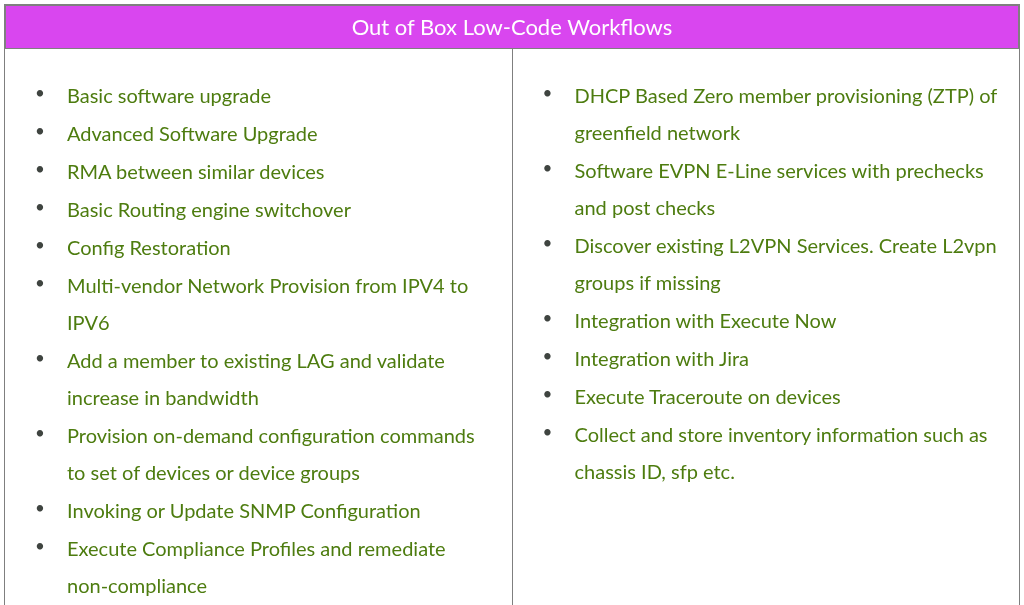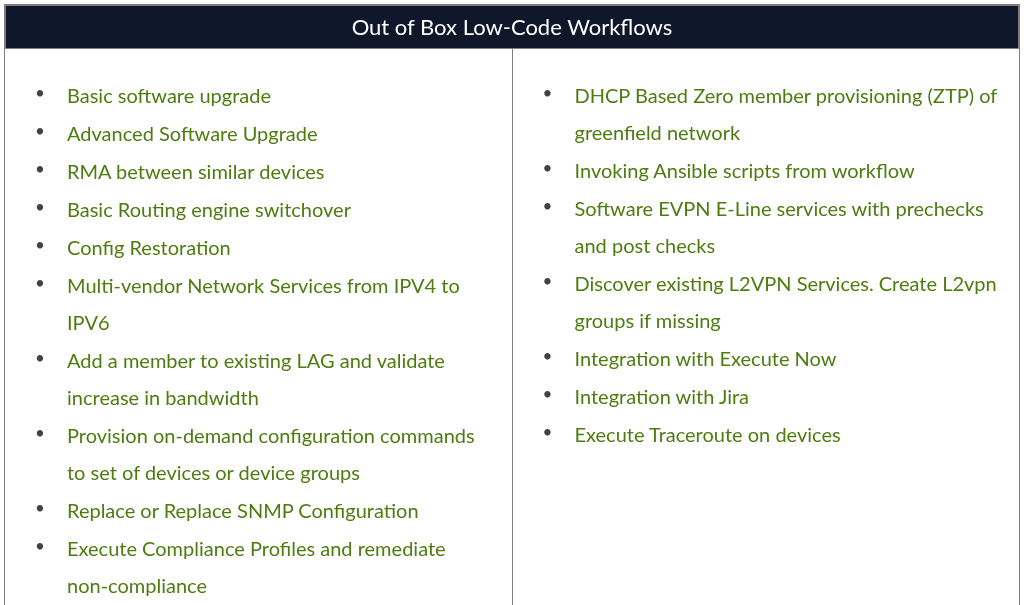--- a/index.html
+++ b/index.html
@@ -11,21 +11,21 @@
       font-family: "Segoe UI", "Lato", "Helvetica Neue", Arial, sans-serif;
       background: #ffffff;
       padding: 4px;
     }
     .table {
       width: 1016px;
       border: 1px solid #7f7f7f;
       border-collapse: collapse;
     }
     .header-row {
-      background: #0f172a;
+      background: #d946ef;
       color: #ffffff;
       text-align: center;
       font-size: 22px;
       font-weight: 400;
       padding: 7px 0 8px 0;
       border: 1px solid #7f7f7f;
     }
     .body-row {
       display: flex;
     }
@@ -64,32 +64,32 @@
     <span>Out of Box Low-Code Workflows</span>
   </div>
   <div class="body-row">
     <div class="cell-left">
       <ul id="left-list">
           <li>Basic software upgrade</li>
           <li>Advanced Software Upgrade</li>
           <li>RMA between similar devices</li>
           <li>Basic Routing engine switchover</li>
           <li>Config Restoration</li>
-          <li>Multi-vendor Network Services from IPV4 to IPV6</li>
+          <li>Multi-vendor Network Provision from IPV4 to IPV6</li>
           <li>Add a member to existing LAG and validate increase in bandwidth</li>
           <li>Provision on-demand configuration commands to set of devices or device groups</li>
-          <li>Replace or Replace SNMP Configuration</li>
+          <li>Invoking or Update SNMP Configuration</li>
           <li>Execute Compliance Profiles and remediate non-compliance</li>
         </ul>
     </div>
     <div class="cell-right">
       <ul id="right-list">
           <li>DHCP Based Zero member provisioning (ZTP) of greenfield network</li>
-          <li>Invoking Ansible scripts from workflow</li>
           <li>Software EVPN E-Line services with prechecks and post checks</li>
           <li>Discover existing L2VPN Services. Create L2vpn groups if missing</li>
           <li>Integration with Execute Now</li>
           <li>Integration with Jira</li>
           <li>Execute Traceroute on devices</li>
+          <li>Collect and store inventory information such as chassis ID, sfp etc.</li>
         </ul>
     </div>
   </div>
 </div>
 
 </body></html>

